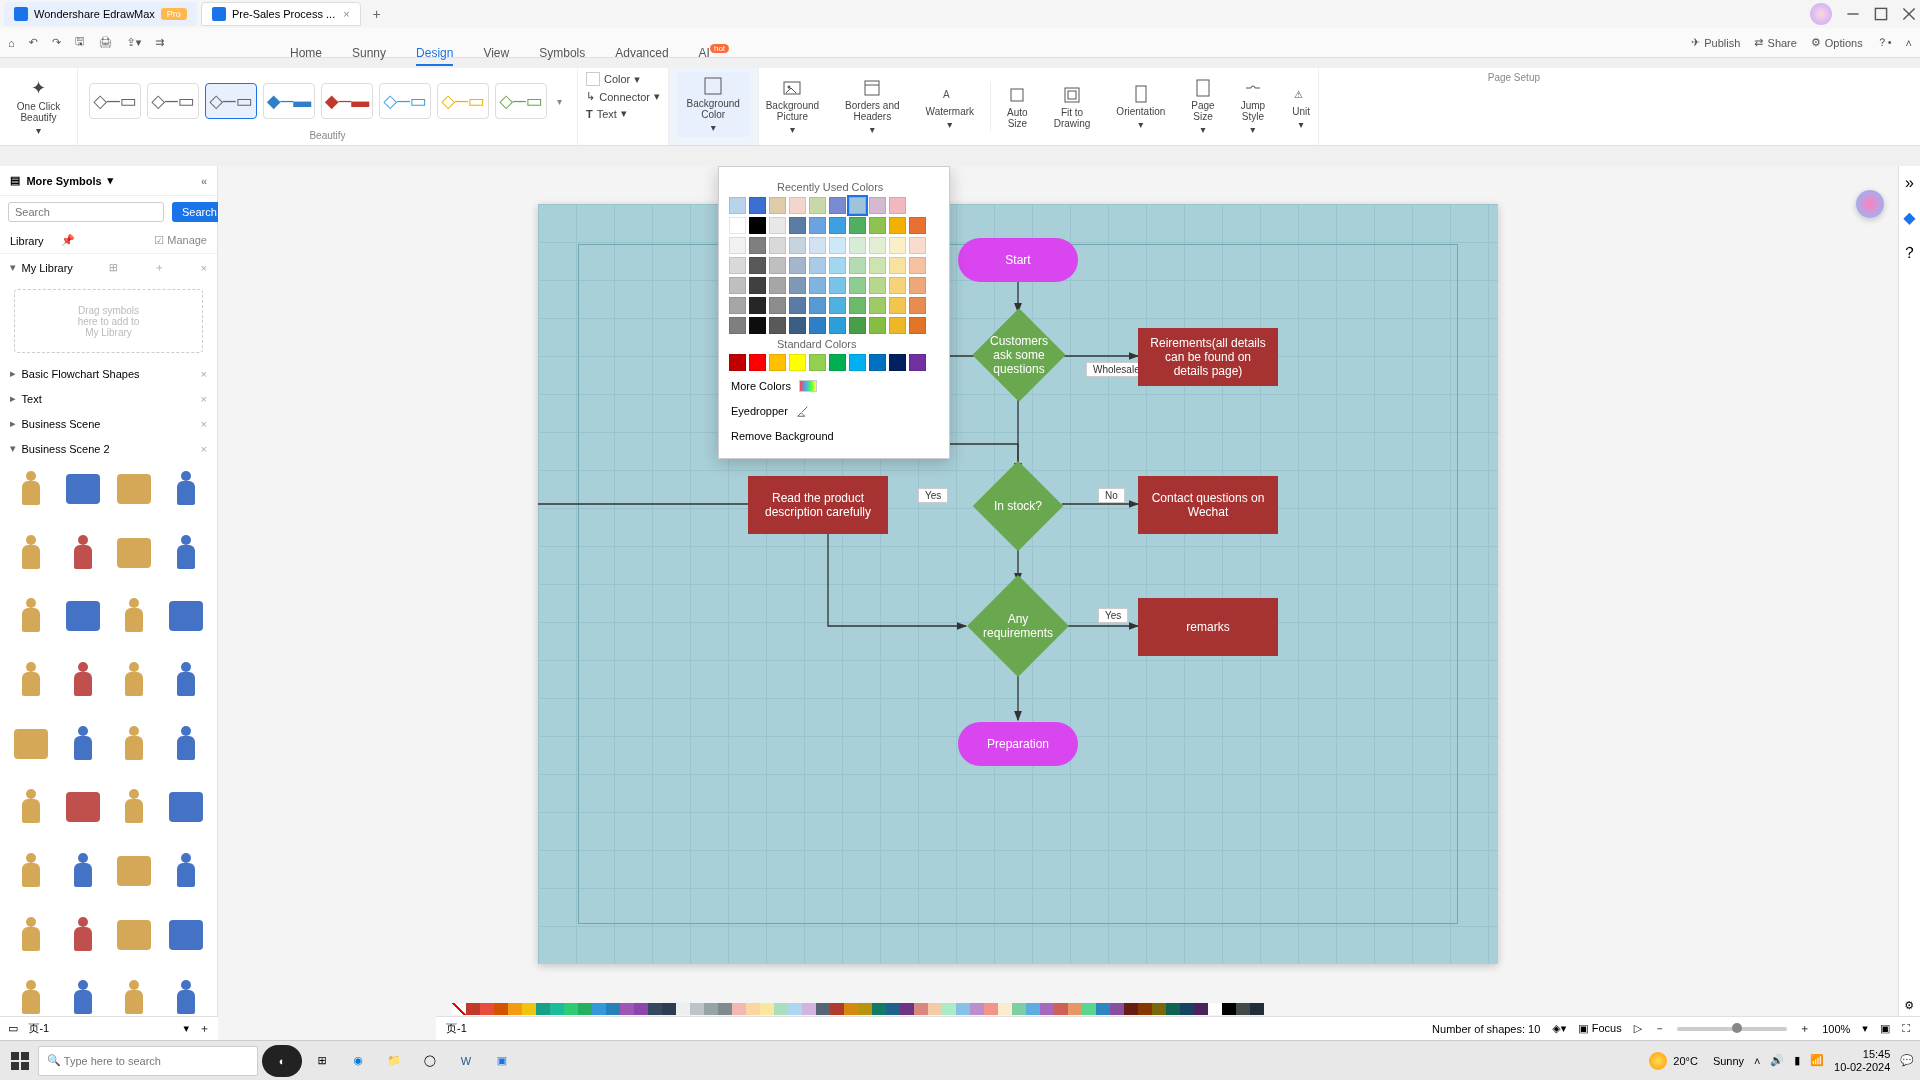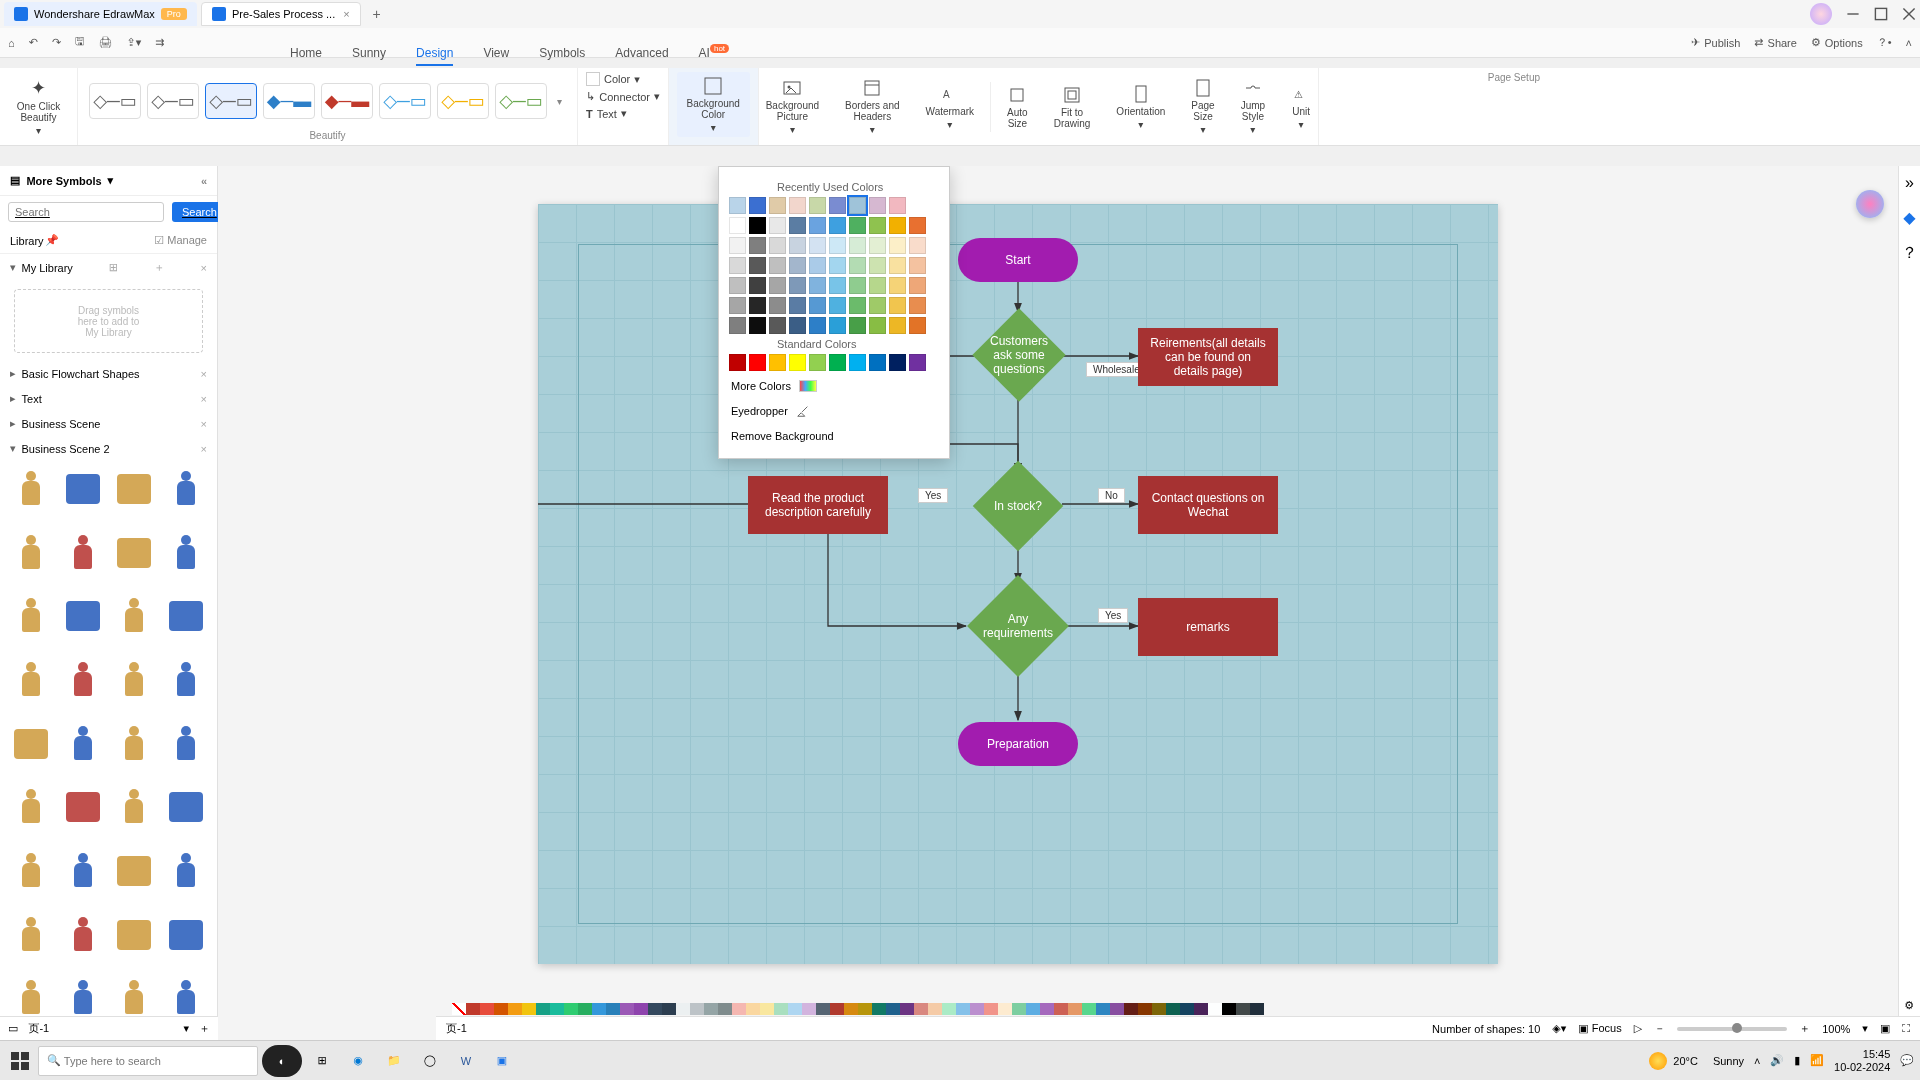--- a/index.html
+++ b/index.html
@@ -49,44 +49,44 @@
 .ruler-h { position:absolute; top:166px; left:218px; right:24px; height:16px; background:#fff; border-bottom:1px solid #ddd; font-size:8px; color:#888; overflow:hidden;}
 .ruler-h span { position:absolute; top:1px; transform:translateX(-50%);}
 .ruler-v { position:absolute; top:182px; left:218px; width:16px; bottom:48px; background:#fff; border-right:1px solid #ddd; font-size:8px; color:#888;}
 .ruler-v span { position:absolute; left:2px; transform:translateY(-50%);}
 
 
 .workspace { position:absolute; top:166px; left:0; right:0; bottom:28px; display:flex;}
 .sidebar { width:218px; background:#fff; border-right:1px solid #e0e0e0; display:flex; flex-direction:column; font-size:11px;}
 .sb-header { padding:8px 10px; font-weight:600; display:flex; align-items:center; gap:6px; border-bottom:1px solid #eee;}
 .sb-collapse { margin-left:auto; color:#888; cursor:pointer;}
-.sb-search { display:flex; padding:6px 8px; gap:8px;text-decoration:underline;}
+.sb-search { display:flex; padding:6px 8px; gap:8px;}
 .sb-search input { flex:1; border:1px solid #ccc; border-radius:3px; padding:3px 6px; font-size:11px;}
 .sb-search button { background:#1a73e8; color:#fff; border:none; border-radius:3px; padding:3px 10px; font-size:11px; cursor:pointer;}
-.sb-row { padding:6px 10px; display:flex; align-items:center; gap:2px; border-bottom:1px solid #f0f0f0;}
+.sb-row { padding:6px 10px; display:flex; align-items:center; gap:18px; border-bottom:1px solid #f0f0f0;}
 .sb-row .right { margin-left:auto; display:flex; gap:6px; color:#888;}
 .sb-section { padding:6px 10px; display:flex; align-items:center; gap:6px; cursor:pointer;}
 .sb-section .arrowtri { color:#666;}
 .sb-section .xicon { margin-left:auto; color:#aaa;}
 .drop-hint { margin:8px 14px; border:1px dashed #ccc; border-radius:4px; height:64px; display:flex; align-items:center; justify-content:center; color:#bbb; text-align:center; font-size:10px; padding:4px;}
 .shape-grid { flex:1; overflow:auto; padding:6px 8px; display:grid; grid-template-columns:repeat(4,1fr); gap:6px;}
 .shape-cell { height:44px; display:flex; align-items:center; justify-content:center;}
 .person { width:22px; height:36px; position:relative;}
 .person::before { content:""; position:absolute; top:0; left:6px; width:10px; height:10px; border-radius:50%; background:var(--c,#d4a857);}
 .person::after { content:""; position:absolute; top:10px; left:2px; width:18px; height:24px; border-radius:6px 6px 2px 2px; background:var(--c,#d4a857);}
 .blob { width:34px; height:30px; border-radius:4px; background:var(--c,#4472c4);}
 
 
 .canvas-wrap { flex:1; position:relative; background:#f4f4f4; overflow:hidden;}
 .page { position:absolute; top:38px; left:320px; width:960px; height:760px; background:#a9cfd8; box-shadow:0 2px 8px rgba(0,0,0,.2);}
 .page.grid::before { content:""; position:absolute; inset:0; background-image:linear-gradient(#8abac5 1px,transparent 1px),linear-gradient(90deg,#8abac5 1px,transparent 1px); background-size:38px 38px; opacity:.5;}
 .inner-border { position:absolute; inset:40px; border:1px solid #6fa8b3;}
 
 .node { position:absolute; display:flex; align-items:center; justify-content:center; text-align:center; color:#fff; font-size:12px; padding:6px;}
-.terminator { border-radius:22px; background:#a21caf;}
+.terminator { border-radius:22px; background:#d946ef;}
 .decision { background:#6aa84f; transform:rotate(45deg);}
 .decision > span { transform:rotate(-45deg); display:block; width:130px;}
 .process { background:#a63232;}
 .edge-label { position:absolute; background:#fff; border:1px solid #ccc; font-size:10px; padding:1px 6px; color:#333;}
 
 svg.arrows { position:absolute; inset:0; width:100%; height:100%; pointer-events:none;}
 svg.arrows line, svg.arrows polyline { stroke:#333; stroke-width:1.3; fill:none; marker-end:url(#arrowhead);}
 
 
 .color-popup { position:absolute; top:0; left:500px; width:232px; background:#fff; border:1px solid #ccc; box-shadow:0 4px 16px rgba(0,0,0,.2); padding:10px; font-size:11px; z-index:50;}

